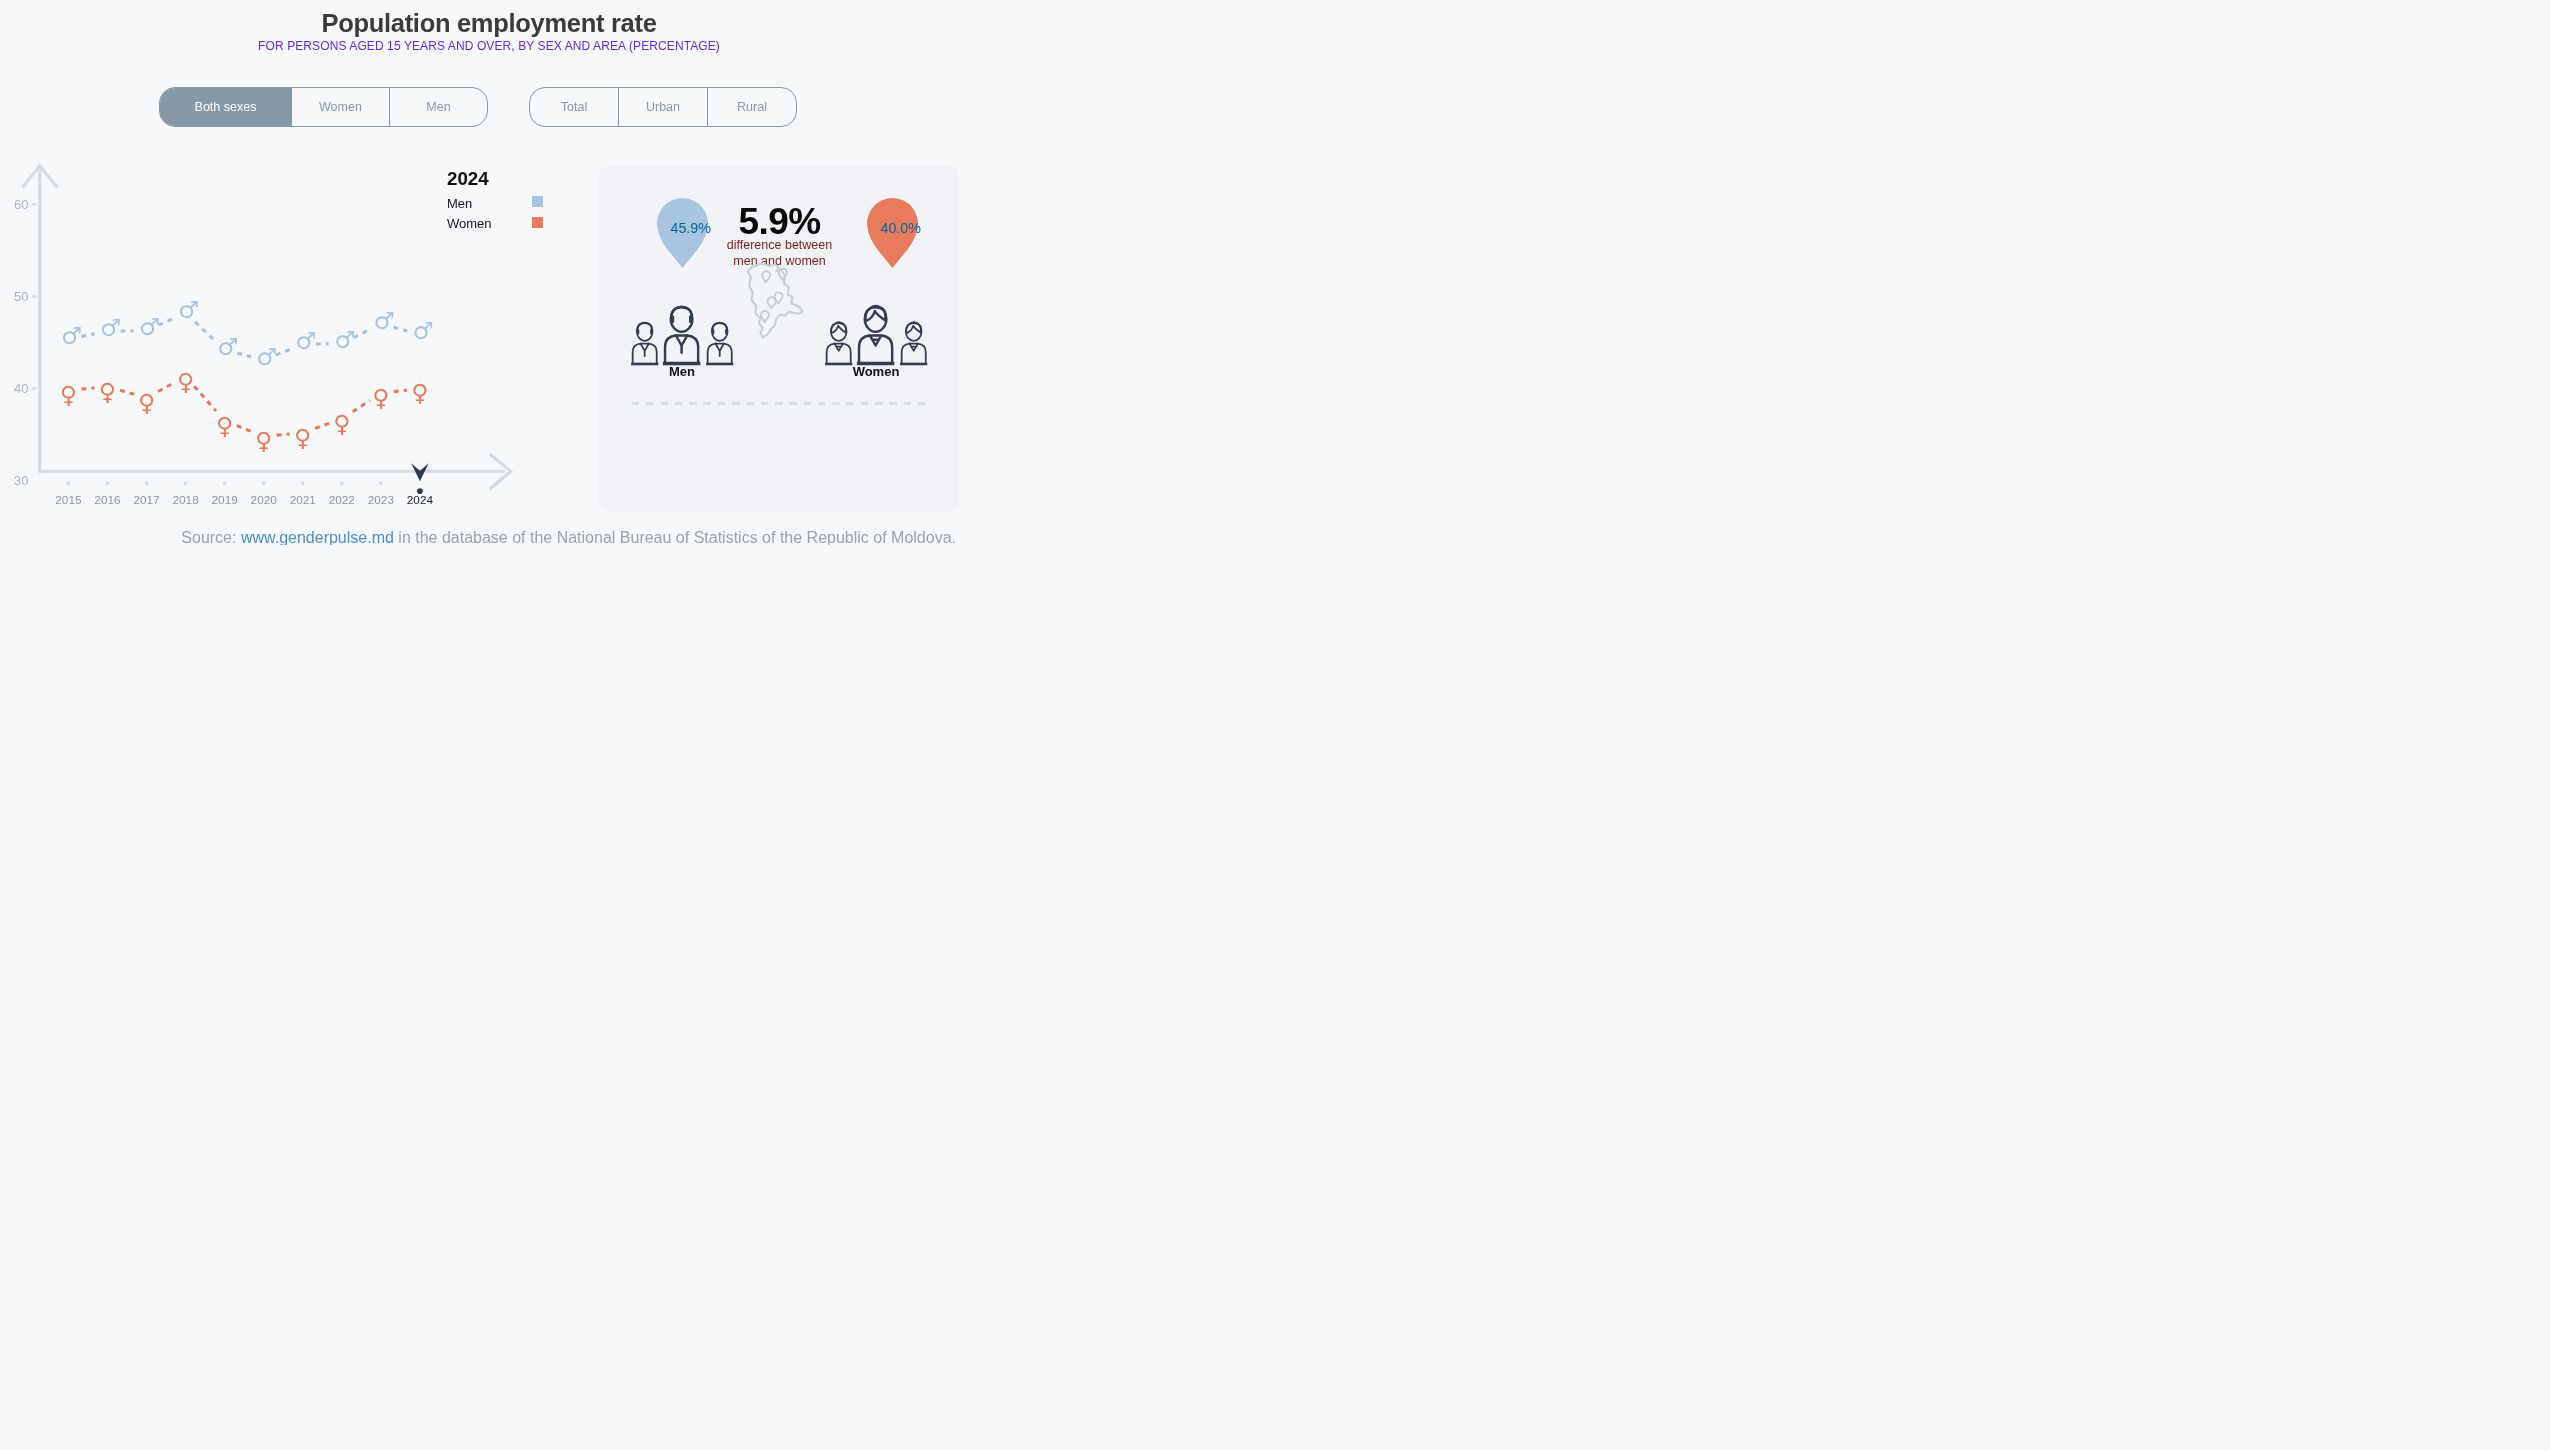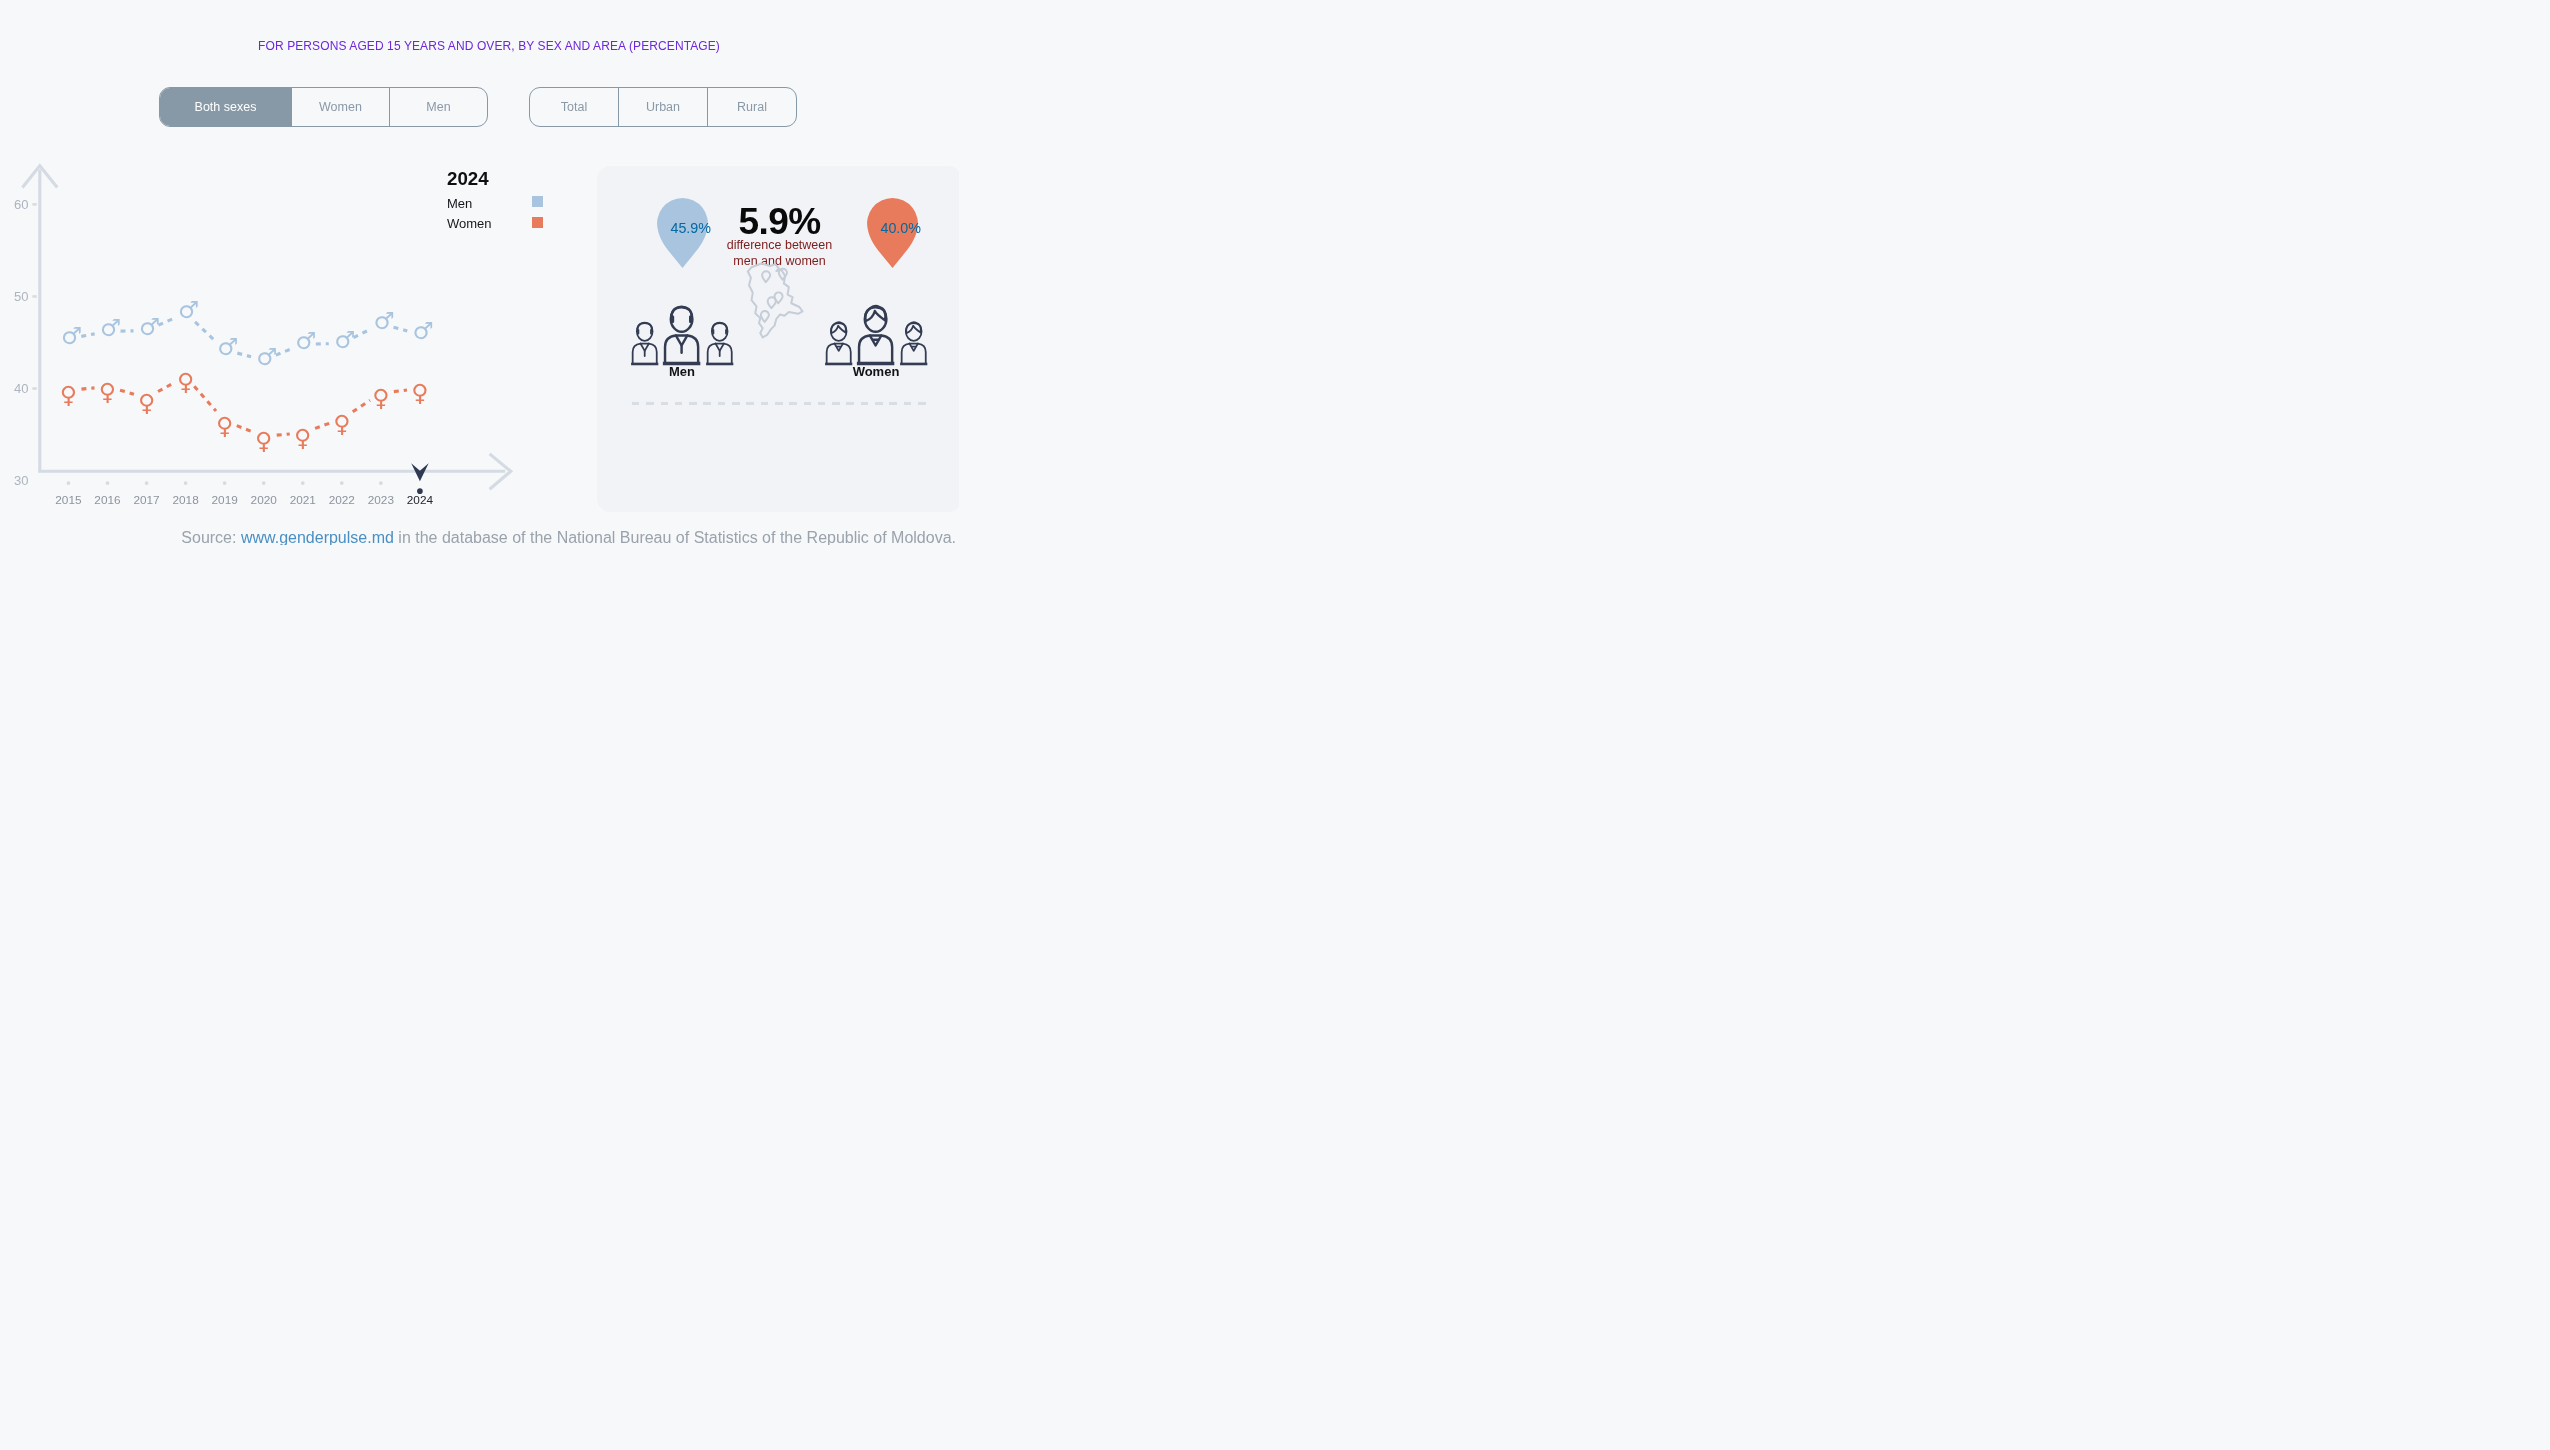--- a/index.html
+++ b/index.html
@@ -8,21 +8,21 @@
   #app { position:relative; width:959px; height:545px; background:#F7F8FA; }
 
   
   .page-title { position:absolute; top:8.7px; left:0; width:978px; text-align:center;
     font-size:25.5px; font-weight:700; color:#3B3B3B; letter-spacing:-0.3px; }
   .page-subtitle { position:absolute; top:39px; left:0; width:978px; text-align:center;
     font-size:12px; font-weight:400; color:#6d28d9; letter-spacing:0.1px; }
 
   
   .toggle-group { position:absolute; top:87px; height:40px; display:flex;
-    border:1.2px solid #8798A6; border-radius:11px; overflow:hidden; background:#F7F8FA; }
+    border:1.2px solid #8798A6; border-radius:16px; overflow:hidden; background:#F7F8FA; }
   #sex-toggle { left:159px; width:329px; }
   #area-toggle { left:529px; width:268px; }
   .toggle-btn { flex:1; display:flex; align-items:center; justify-content:center;
     font-size:12.5px; color:#8A99A8; cursor:pointer; border-right:1.2px solid #8798A6; background:transparent; }
   .toggle-btn:last-child { border-right:none; }
   .toggle-btn.selected { background:#8798A6; color:#FFFFFF; }
   #sex-toggle .toggle-btn:first-child { flex:1.35; }
 
   
   .legend { position:absolute; left:447px; top:168px; }
@@ -62,20 +62,21 @@
     font-size:16px; color:#9AA2AC; }
   .source a { color:#4A8FC3; text-decoration:none; }
 
   #chart-svg { position:absolute; left:0; top:0; }
 </style>
 </head>
 <body>
 
 <div id="app">
 
+  <div class="page-title">Population employment rate</div>
   <div class="page-subtitle">FOR PERSONS AGED 15 YEARS AND OVER, BY SEX AND AREA (PERCENTAGE)</div>
 
   <div class="toggle-group" id="sex-toggle">
     <div class="toggle-btn selected">Both sexes</div>
     <div class="toggle-btn">Women</div>
     <div class="toggle-btn">Men</div>
   </div>
 
   <div class="toggle-group" id="area-toggle">
     <div class="toggle-btn">Total</div>

